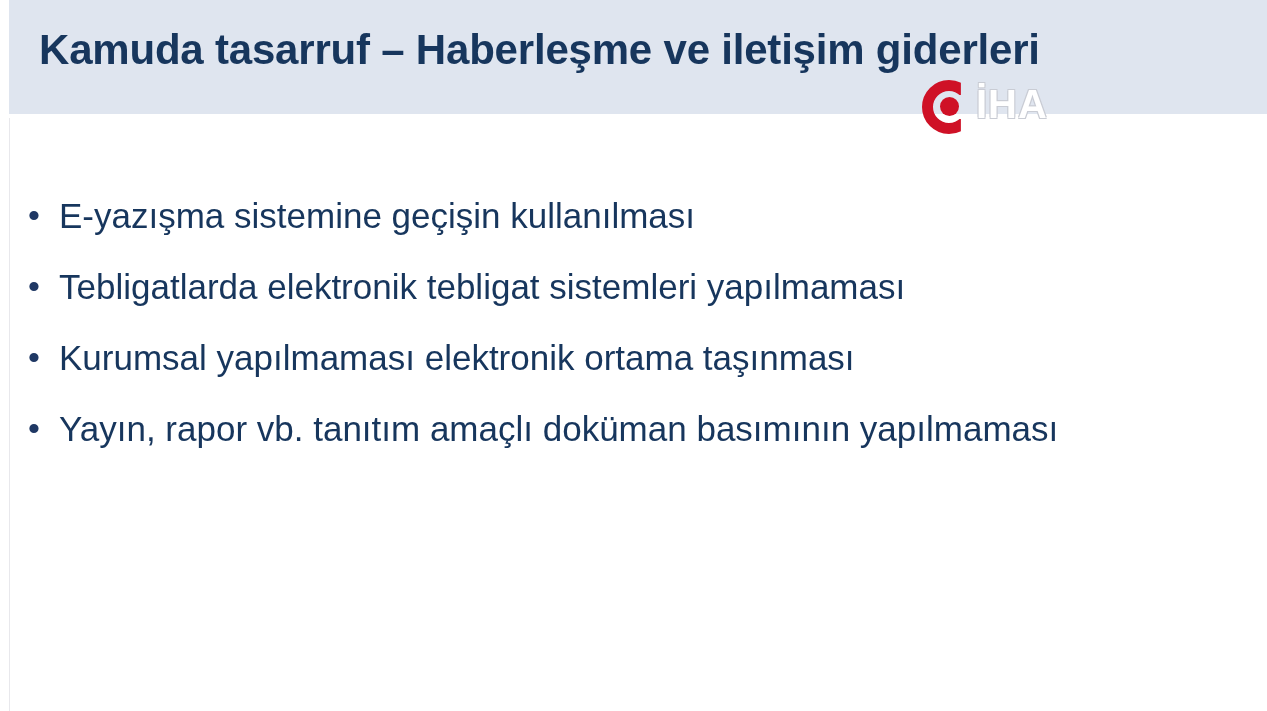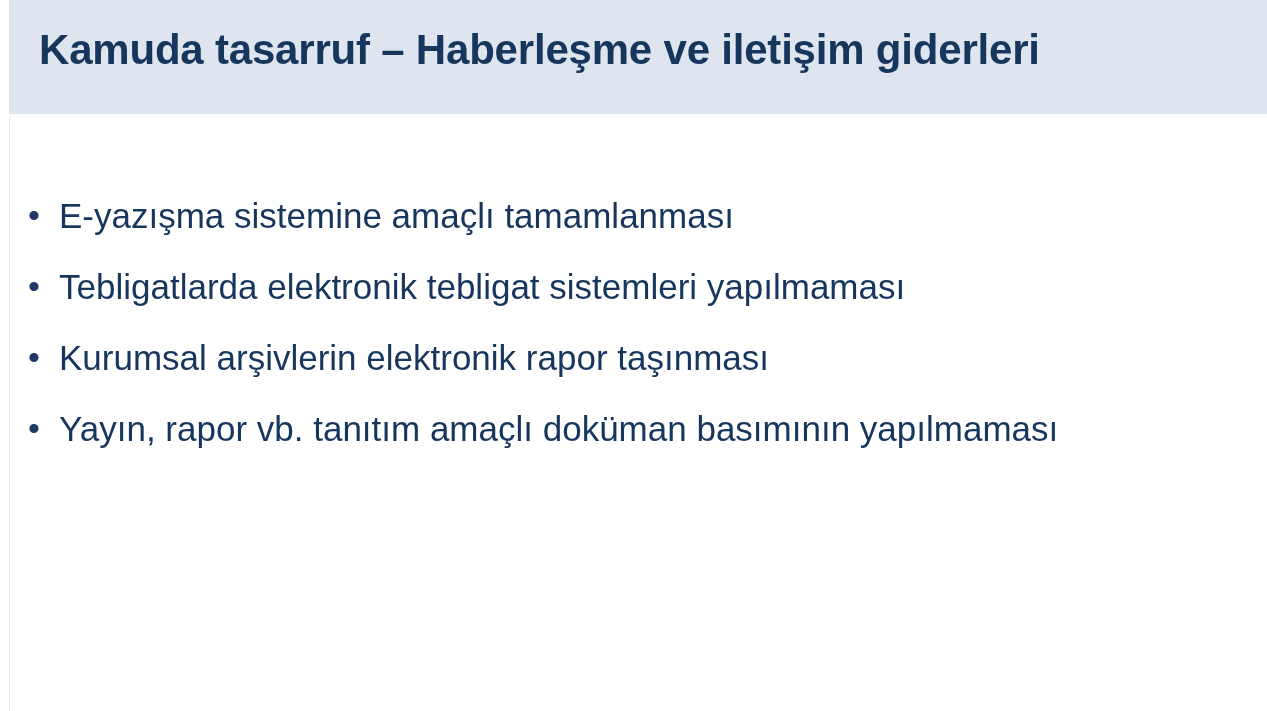--- a/index.html
+++ b/index.html
@@ -136,36 +136,42 @@
 <body>
 
 <div class="slide">
 
   <div class="left-strip"></div>
 
   <div class="title-band">
     <div class="slide-title">Kamuda tasarruf – Haberleşme ve iletişim giderleri</div>
   </div>
 
+  <div class="watermark">
+    <div class="wm-ring"></div>
+    <div class="wm-dot"></div>
+    <div class="wm-text">İHA</div>
+    <div class="wm-underline"></div>
+  </div>
 
   <div class="bullets">
 
     <div class="bullet-row">
       <span class="bullet-dot">•</span>
-      <span class="bullet-text">E-yazışma sistemine amaçlı tamamlanması</span>
+      <span class="bullet-text">E-yazışma sistemine geçişin kullanılması</span>
     </div>
 
     <div class="bullet-row">
       <span class="bullet-dot">•</span>
       <span class="bullet-text">Tebligatlarda elektronik tebligat sistemleri yapılmaması</span>
     </div>
 
     <div class="bullet-row">
       <span class="bullet-dot">•</span>
-      <span class="bullet-text">Kurumsal arşivlerin elektronik rapor taşınması</span>
+      <span class="bullet-text">Kurumsal yapılmaması elektronik ortama taşınması</span>
     </div>
 
     <div class="bullet-row">
       <span class="bullet-dot">•</span>
       <span class="bullet-text">Yayın, rapor vb. tanıtım amaçlı doküman basımının yapılmaması</span>
     </div>
 
   </div>
 
 </div>

